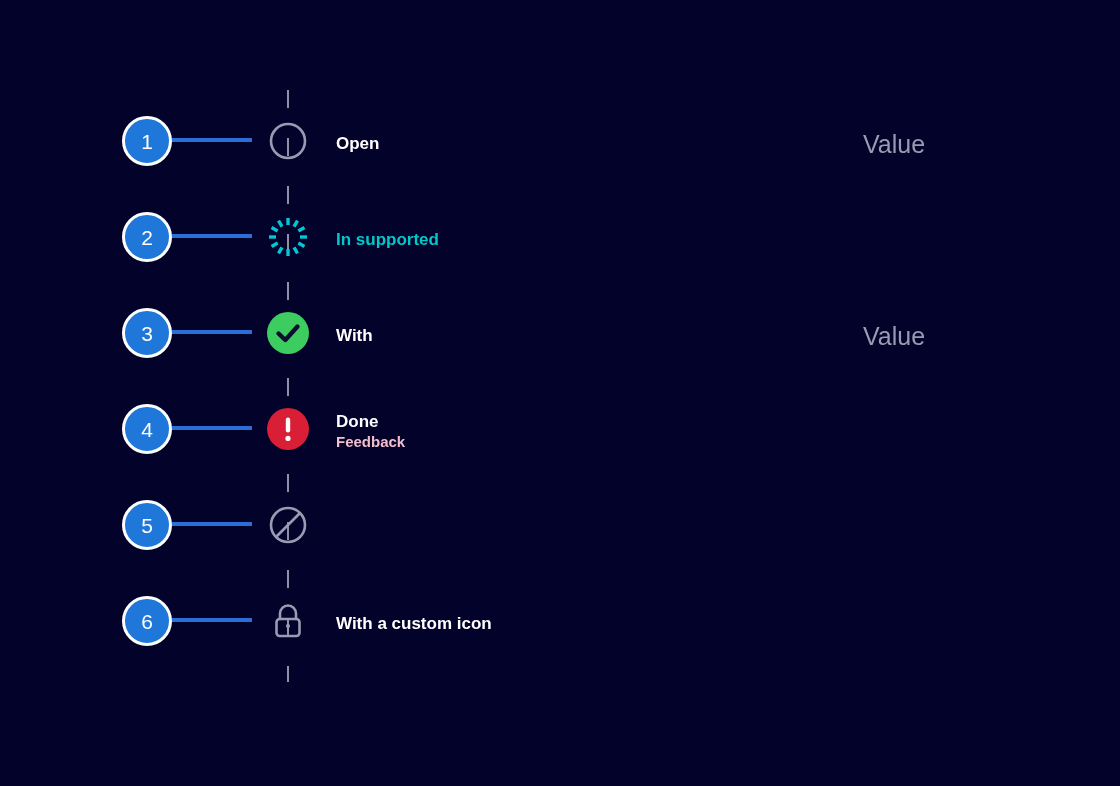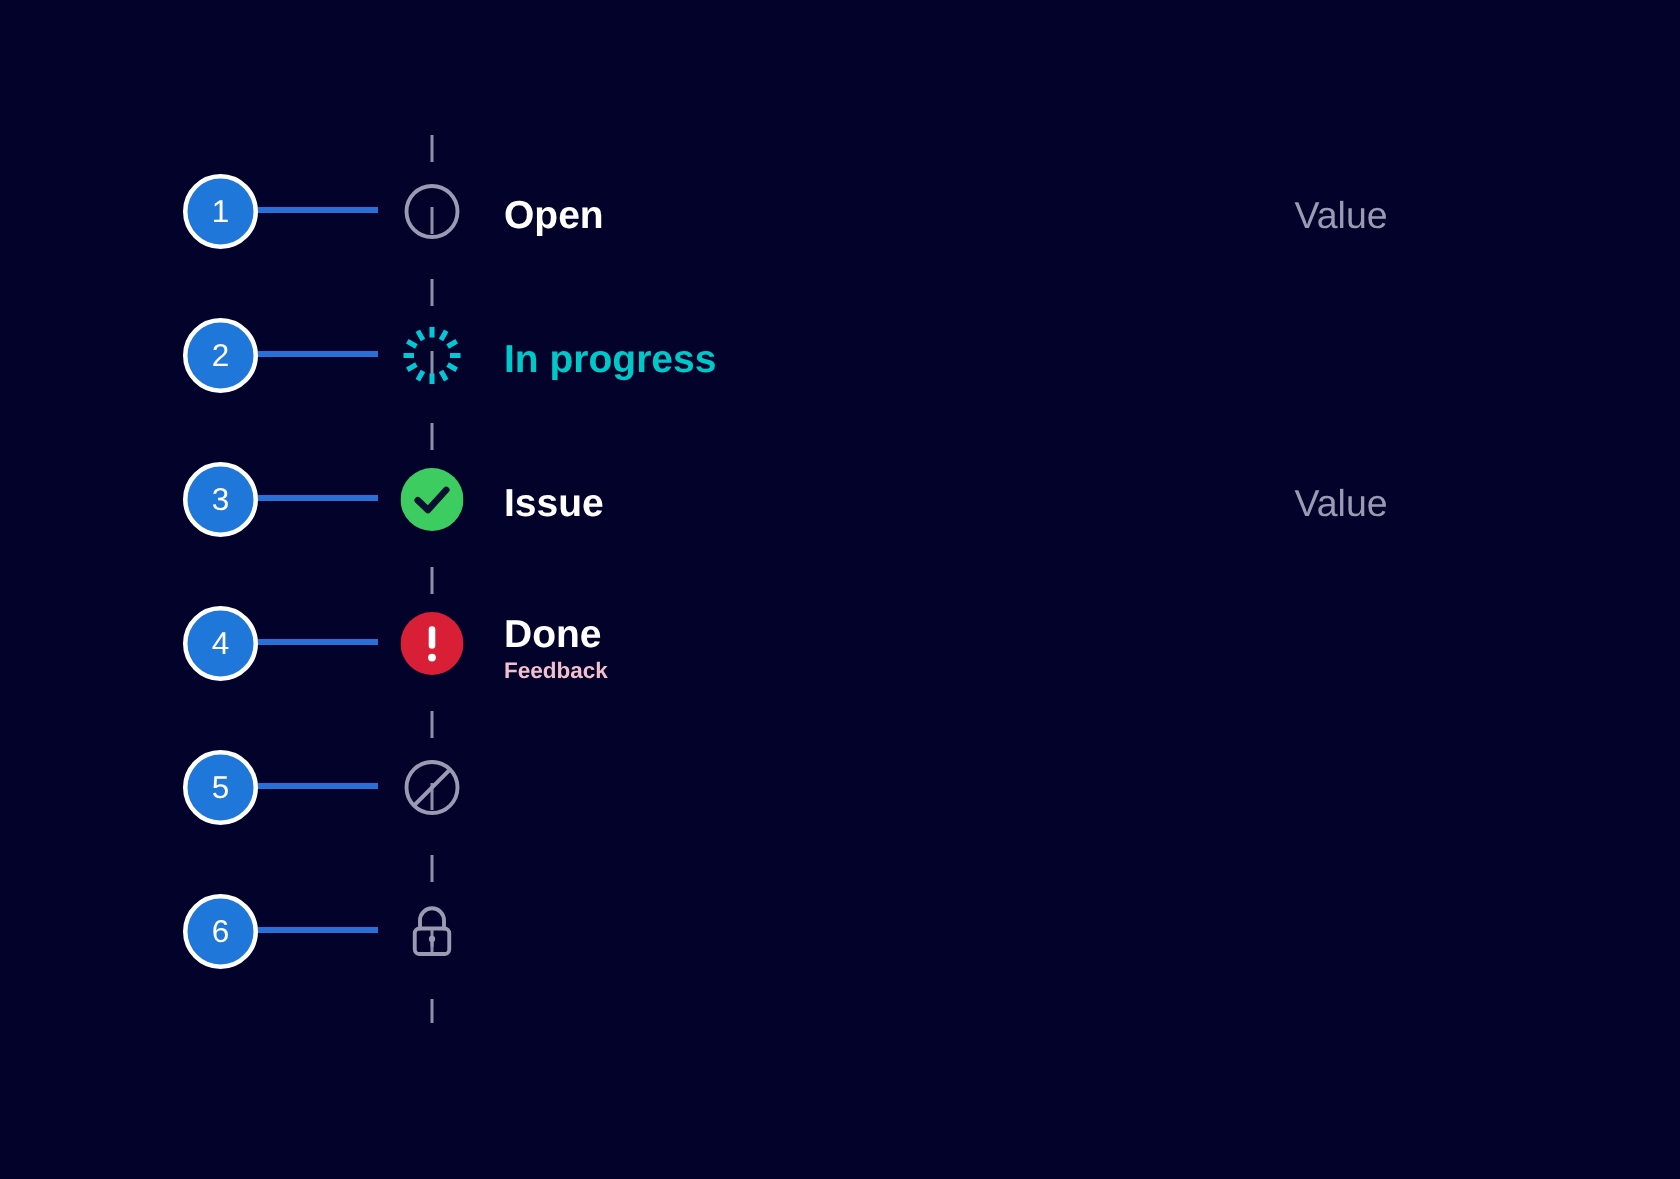--- a/index.html
+++ b/index.html
@@ -91,21 +91,21 @@
   .labels {
     position: absolute;
     left: 336px;
     top: 0;
     height: 96px;
     display: flex;
     flex-direction: column;
     justify-content: center;
   }
   .label-main {
-    font-size: 26px;
+    font-size: 17px;
     font-weight: bold;
     color: #ffffff;
     line-height: 1.22;
     white-space: nowrap;
   }
   .label-main.accent-cyan { color: #00c8c8; }
   .label-sub {
     font-size: 15px;
     font-weight: bold;
     color: #f3bfcd;
@@ -169,37 +169,37 @@
           <line x1="21" y1="2" x2="21" y2="9" transform="rotate(180 21 21)"></line>
           <line x1="21" y1="2" x2="21" y2="9" transform="rotate(210 21 21)"></line>
           <line x1="21" y1="2" x2="21" y2="9" transform="rotate(240 21 21)"></line>
           <line x1="21" y1="2" x2="21" y2="9" transform="rotate(270 21 21)"></line>
           <line x1="21" y1="2" x2="21" y2="9" transform="rotate(300 21 21)"></line>
           <line x1="21" y1="2" x2="21" y2="9" transform="rotate(330 21 21)"></line>
         </g>
       </svg>
     </div>
     <div class="labels">
-      <div class="label-main accent-cyan">In progress</div>
+      <div class="label-main accent-cyan">In supported</div>
     </div>
   </div>
 
   <div class="row" style="top:288px">
     <div class="badge">
       <span>3</span>
     </div>
     <div class="connector"></div>
     <div class="icon-slot">
       <svg class="icon-svg" width="42" height="42" viewBox="0 0 42 42">
         <circle cx="21" cy="21" r="21" fill="#3dcc5f"></circle>
         <path d="M11.5 21.5 L18.3 28 L30.5 14.6" fill="none" stroke="#0b1030" stroke-width="4.4" stroke-linecap="round" stroke-linejoin="round"></path>
       </svg>
     </div>
     <div class="labels">
-      <div class="label-main">Issue</div>
+      <div class="label-main">With</div>
     </div>
     <div class="value">Value</div>
   </div>
 
   <div class="row" style="top:384px">
     <div class="badge">
       <span>4</span>
     </div>
     <div class="connector"></div>
     <div class="icon-slot">
@@ -234,15 +234,18 @@
     </div>
     <div class="connector"></div>
     <div class="icon-slot">
       <svg class="icon-svg" width="40" height="42" viewBox="0 0 40 42">
         <path d="M12 19 V13.5 a8 8 0 0 1 16 0 V19" fill="none" stroke="#9a9ab2" stroke-width="2.6" stroke-linecap="round"></path>
         <rect x="8.5" y="19" width="23" height="17" rx="3.2" fill="none" stroke="#9a9ab2" stroke-width="2.6"></rect>
         <circle cx="20" cy="26" r="2.1" fill="#9a9ab2"></circle>
         <rect x="19.1" y="26" width="1.9" height="5" fill="#9a9ab2"></rect>
       </svg>
     </div>
+    <div class="labels">
+      <div class="label-main">With a custom icon</div>
+    </div>
   </div>
 
 </div>
 
 </body></html>

